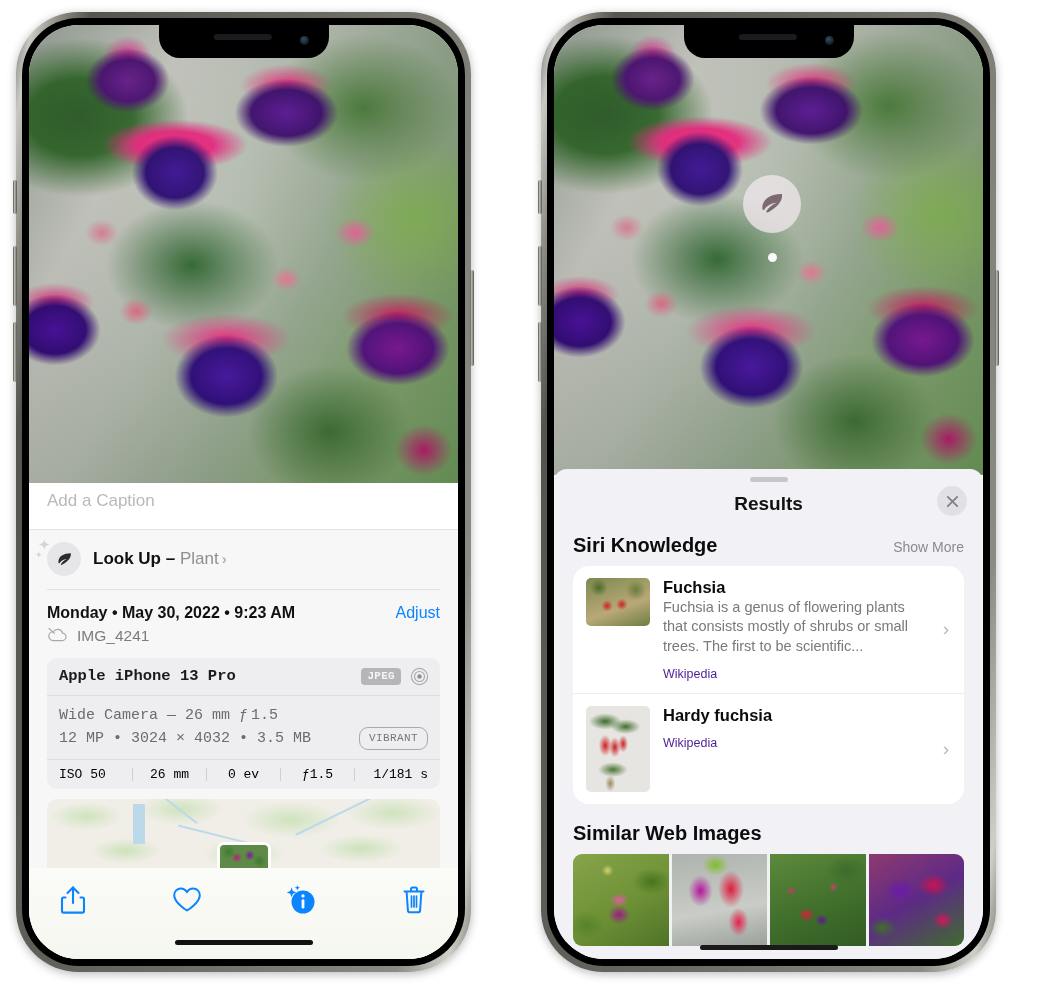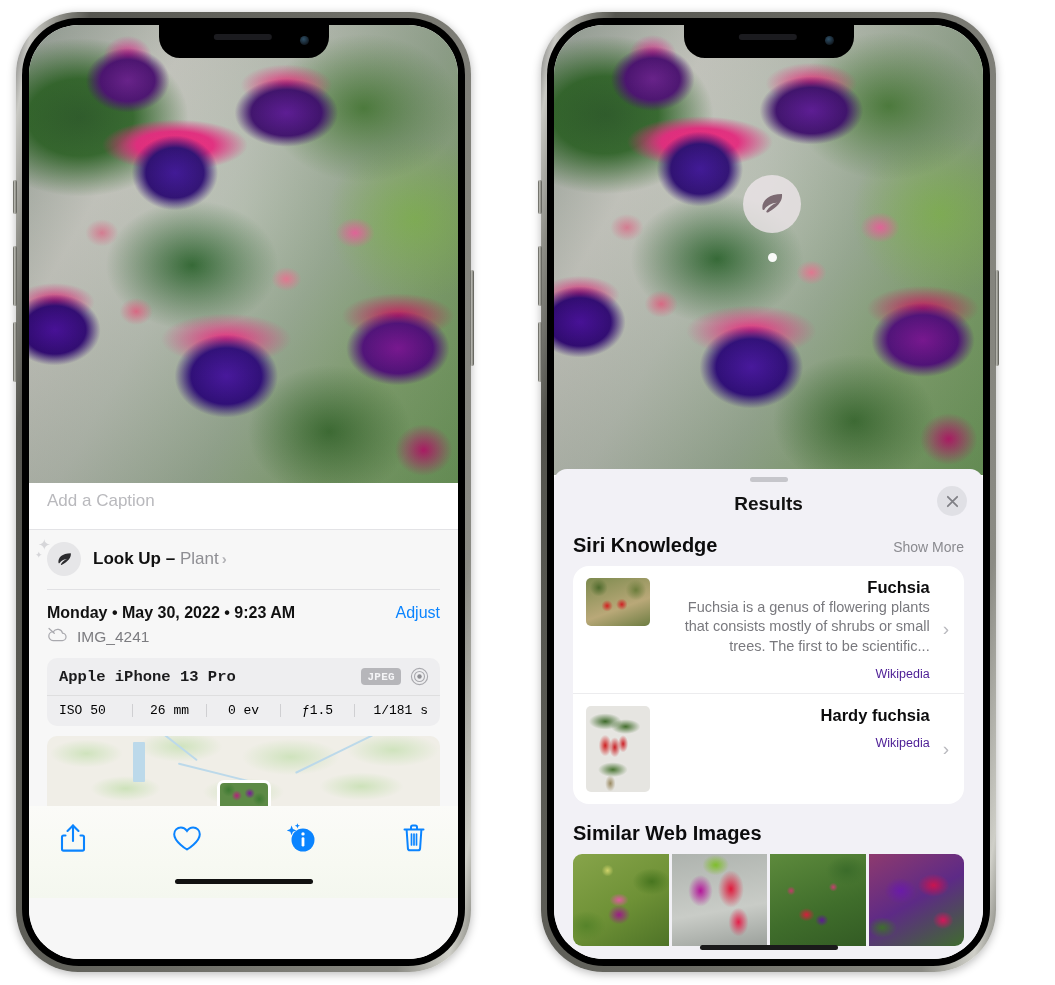--- a/index.html
+++ b/index.html
@@ -249,21 +249,20 @@
     width: 9px; height: 9px; border-radius: 50%;
     background: rgba(255,255,255,.95);
   }
 
   .results-sheet {
     position: absolute; left: 0; right: 0; bottom: 0; top: 444px;
     background: #f2f1f6;
     border-radius: 13px 13px 0 0;
     z-index: 20;
     overflow: hidden;
-    text-align: right;
   }
   .grabber { width: 38px; height: 5px; border-radius: 3px; background: #c6c6cb; margin: 8px auto 0 auto; }
   .sheet-head {
     position: relative;
     display: flex; align-items: center; justify-content: center;
     padding: 11px 0 13px 0;
   }
   .sheet-title { font-size: 19px; font-weight: bold; color: #111; }
   .close-btn {
     position: absolute; right: 16px; top: 4px;
@@ -408,20 +407,27 @@
                 <span class="jpeg-badge">JPEG</span>
                 <span class="lens-icon">
                   <svg width="19" height="19" viewBox="0 0 24 24" aria-hidden="true">
                     <circle cx="12" cy="12" r="10.2" fill="none" stroke="#a9a9ae" stroke-width="1.4"></circle>
                     <circle cx="12" cy="12" r="6.3" fill="none" stroke="#a9a9ae" stroke-width="1.4"></circle>
                     <circle cx="12" cy="12" r="2.8" fill="#8e8e93"></circle>
                   </svg>
                 </span>
               </span>
             </div>
+            <div class="cam-body">
+              <div class="cam-line">Wide Camera — 26 mm ƒ 1.5</div>
+              <div class="cam-line cam-line2">
+                <span>12 MP • 3024 × 4032 • 3.5 MB</span>
+                <span class="vibrant-badge">VIBRANT</span>
+              </div>
+            </div>
             <div class="exif-row">
               <span class="exif-cell">ISO 50</span>
               <span class="exif-sep"></span>
               <span class="exif-cell">26 mm</span>
               <span class="exif-sep"></span>
               <span class="exif-cell">0 ev</span>
               <span class="exif-sep"></span>
               <span class="exif-cell">ƒ1.5</span>
               <span class="exif-sep"></span>
               <span class="exif-cell">1/181 s</span>

